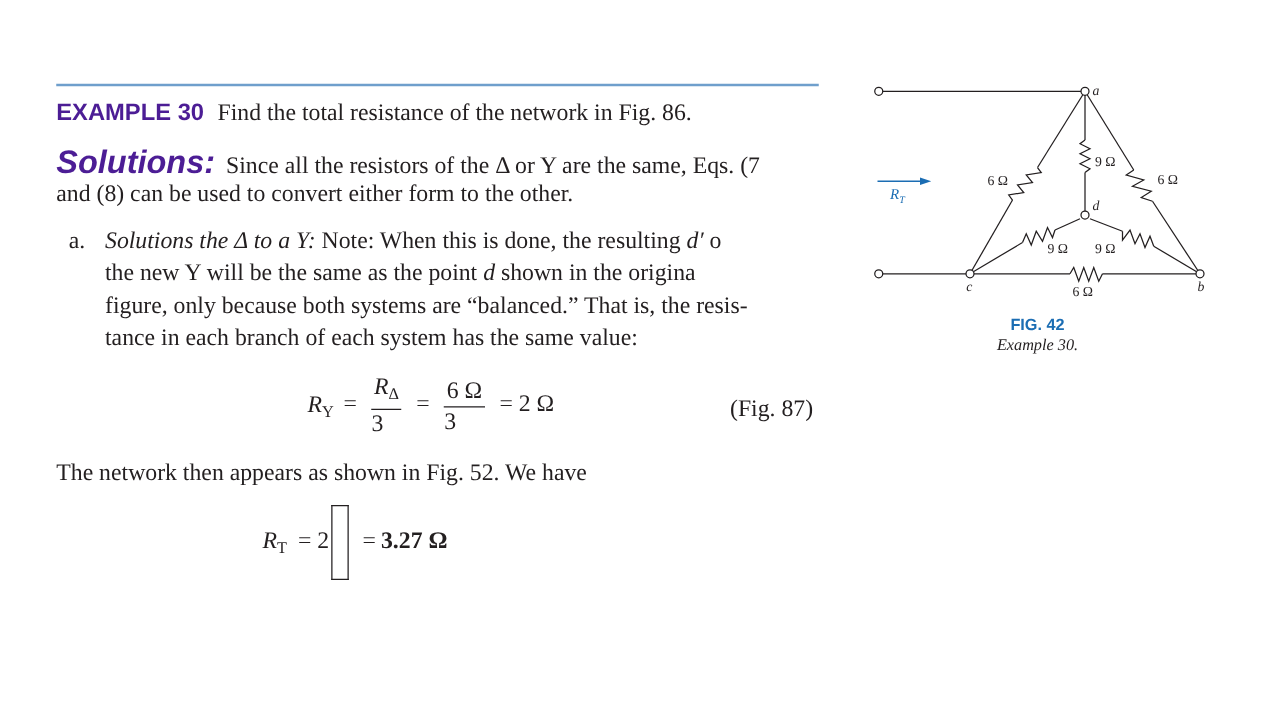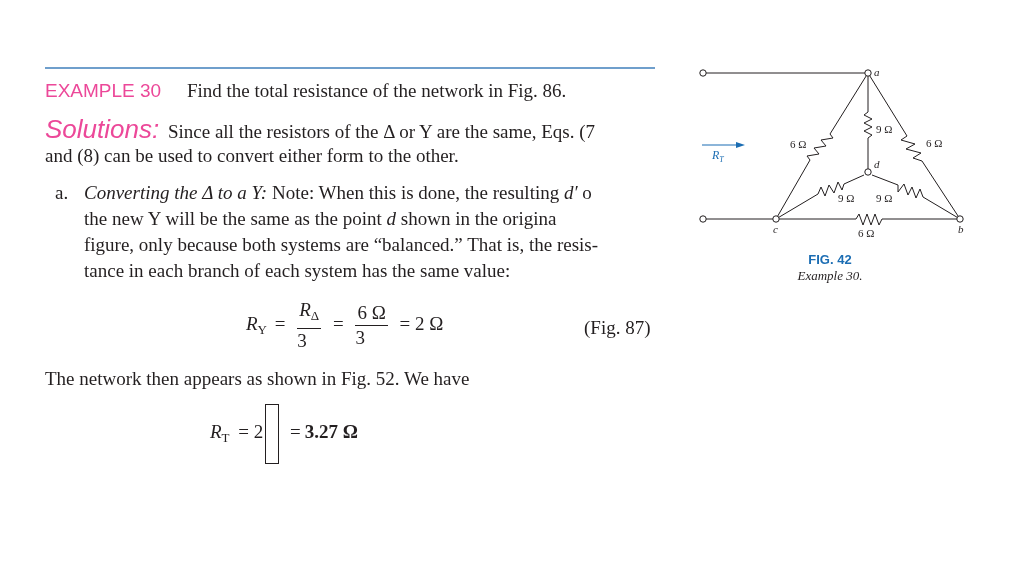--- a/index.html
+++ b/index.html
@@ -1,20 +1,20 @@
 <!DOCTYPE html>
 <html><head>
 <meta charset="utf-8">
 <style>
   html, body { margin:0; padding:0; }
   body { width:1024px; height:576px; background:#ffffff; position:relative; overflow:hidden;
          font-family:"Liberation Serif", serif; color:#231f20; }
   .rule { position:absolute; left:45px; top:67px; width:610px; height:1.5px; background:#6f9fcc; }
   .line { position:absolute; font-size:19px; white-space:nowrap; line-height:22px; }
-  .blue-sans { font-family:"Liberation Sans", sans-serif; font-weight:normal; color:#ec4899; }
+  .blue-sans { font-family:"Liberation Sans", sans-serif; font-weight:bold; color:#4c1d95; }
   .ex-label { font-size:19px; }
   .sol-label { font-style:italic; font-size:26px; }
   .ital { font-style:italic; }
   .eq { position:absolute; font-size:19px; white-space:nowrap; }
   .frac { display:inline-block; vertical-align:middle; text-align:left; margin:0 4px; }
   .frac .num { display:block; padding:0 2px; border-bottom:1.2px solid #231f20; line-height:24px; }
   .frac .den { display:block; line-height:24px; }
   .sub { font-size:13px; vertical-align:-4px; font-style:normal; }
   .bracket { display:inline-block; vertical-align:middle; border:1.2px solid #231f20; border-right:none; width:6px; height:58px; }
   .bracket.right { border-left:none; border-right:1.2px solid #231f20; }
@@ -23,32 +23,32 @@
   .fig-sub { font-style:italic; font-size:13px; display:block; margin-top:1px;font-family:Liberation Serif, serif; }
   svg text { font-family:"Liberation Serif", serif; }
 </style>
 </head>
 <body>
 
 <div class="rule"></div>
 
 <div class="line" style="left:45px; top:80px;">
   <span class="blue-sans ex-label">EXAMPLE 30</span>
-  <span style="margin-left:21px;">Find the total resistance of the network in Fig. 86.</span>
+  <span style="margin-left:6px;">Find the total resistance of the network in Fig. 86.</span>
 </div>
 
 <div class="line" style="left:45px; top:118px;">
   <span class="blue-sans sol-label">Solutions:</span>
   <span style="margin-left:4px;">Since all the resistors of the Δ or Y are the same, Eqs. (7</span>
 </div>
 <div class="line" style="left:45px; top:145px;">and (8) can be used to convert either form to the other.</div>
 
 <div class="line" style="left:55px; top:182px;">a.</div>
 <div class="line" style="left:84px; top:182px;">
-  <span class="ital">Converting the Δ to a Y:</span><span> Note: When this is done, the resulting </span><span class="ital">d′</span><span> o</span>
+  <span class="ital">Solutions the Δ to a Y:</span><span> Note: When this is done, the resulting </span><span class="ital">d′</span><span> o</span>
 </div>
 <div class="line" style="left:84px; top:208px;">
   <span>the new Y will be the same as the point </span><span class="ital">d</span><span> shown in the origina</span>
 </div>
 <div class="line" style="left:84px; top:234px;">figure, only because both systems are “balanced.” That is, the resis-</div>
 <div class="line" style="left:84px; top:260px;">tance in each branch of each system has the same value:</div>
 
 <div class="eq" style="left:246px; top:298px;">
   <span class="ital">R</span><span class="sub">Y</span>
   <span style="margin:0 3px;">=</span>

